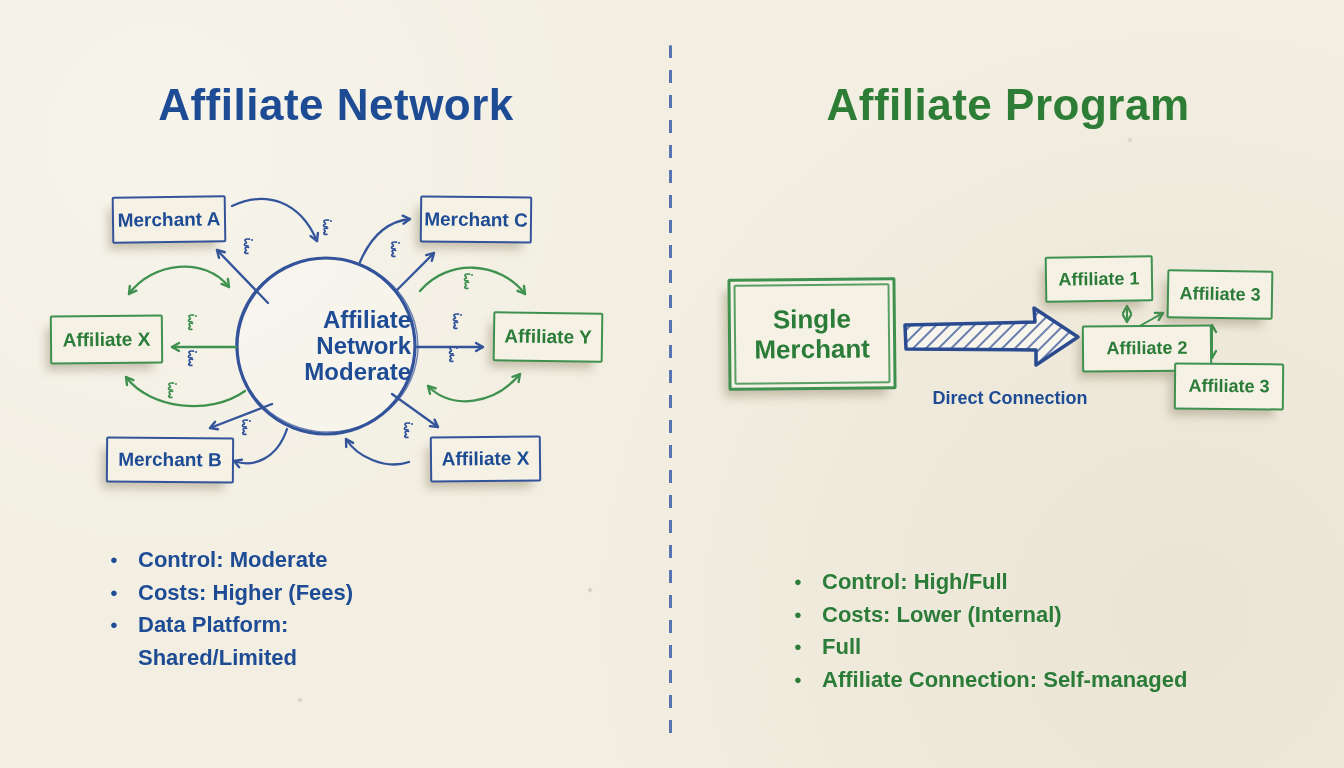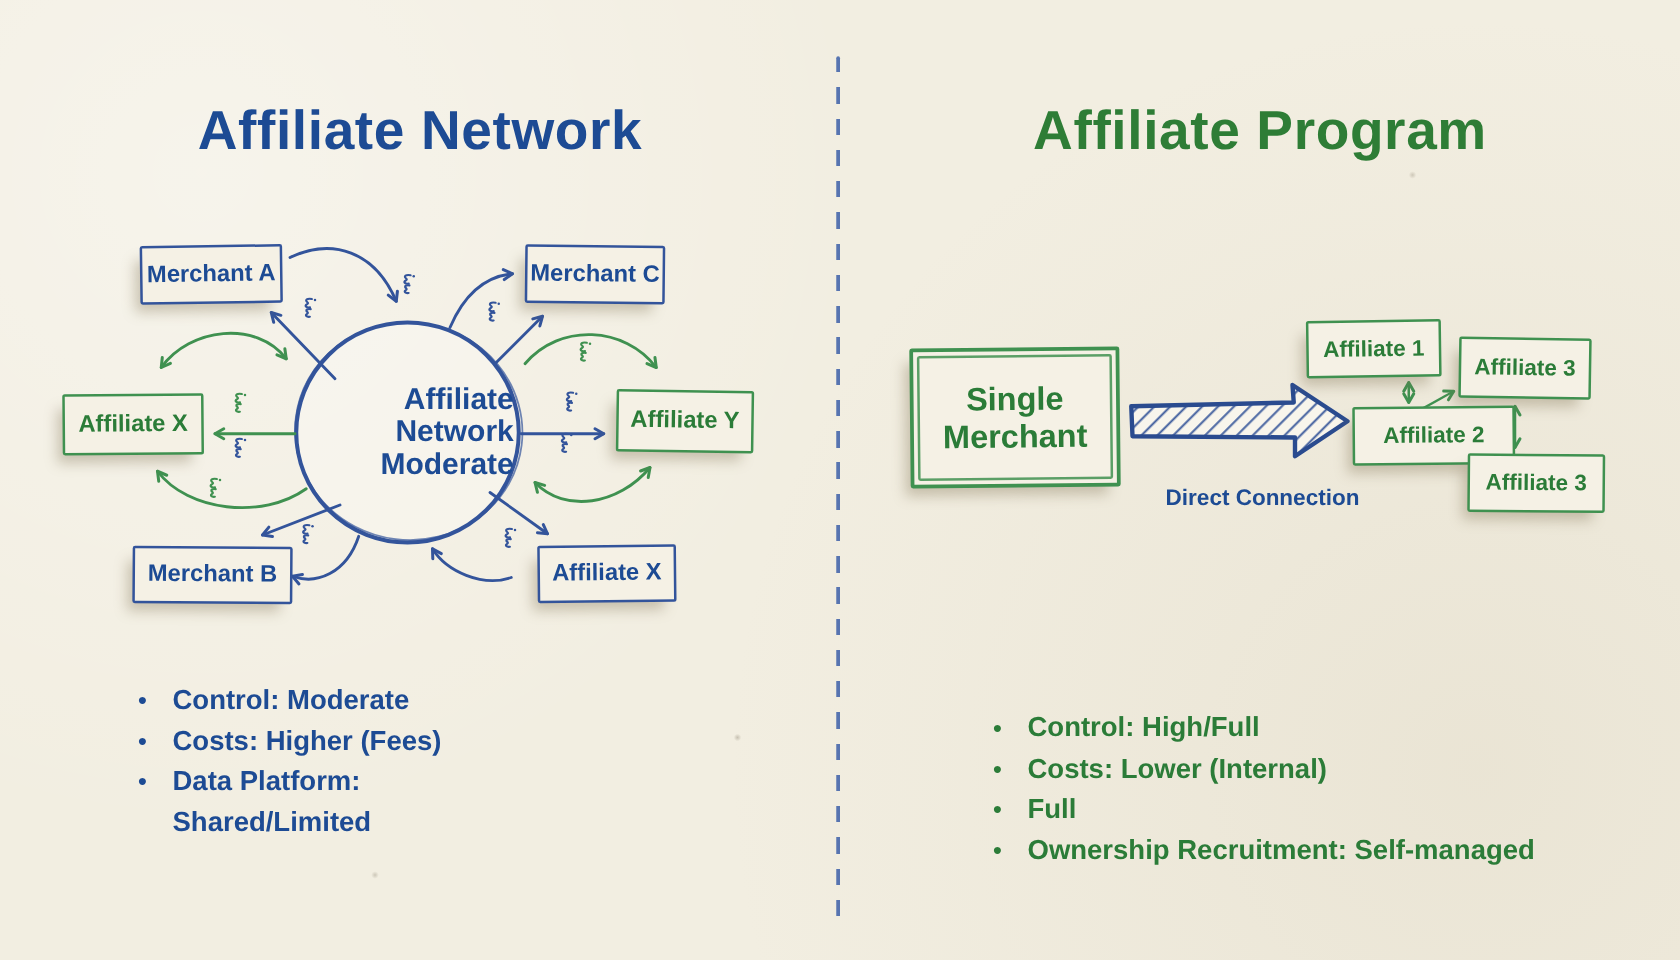--- a/index.html
+++ b/index.html
@@ -199,16 +199,16 @@
 
   <ul class="bullets blue-list">
     <li>Control: Moderate</li>
     <li>Costs: Higher (Fees)</li>
     <li>Data Platform: Shared/Limited</li>
   </ul>
   <ul class="bullets green-list">
     <li>Control: High/Full</li>
     <li>Costs: Lower (Internal)</li>
     <li>Full</li>
-    <li>Ownership Recruitment: Self-managed</li>
+    <li>Affiliate Connection: Self-managed</li>
   </ul>
 
 </div>
 
 </body></html>

